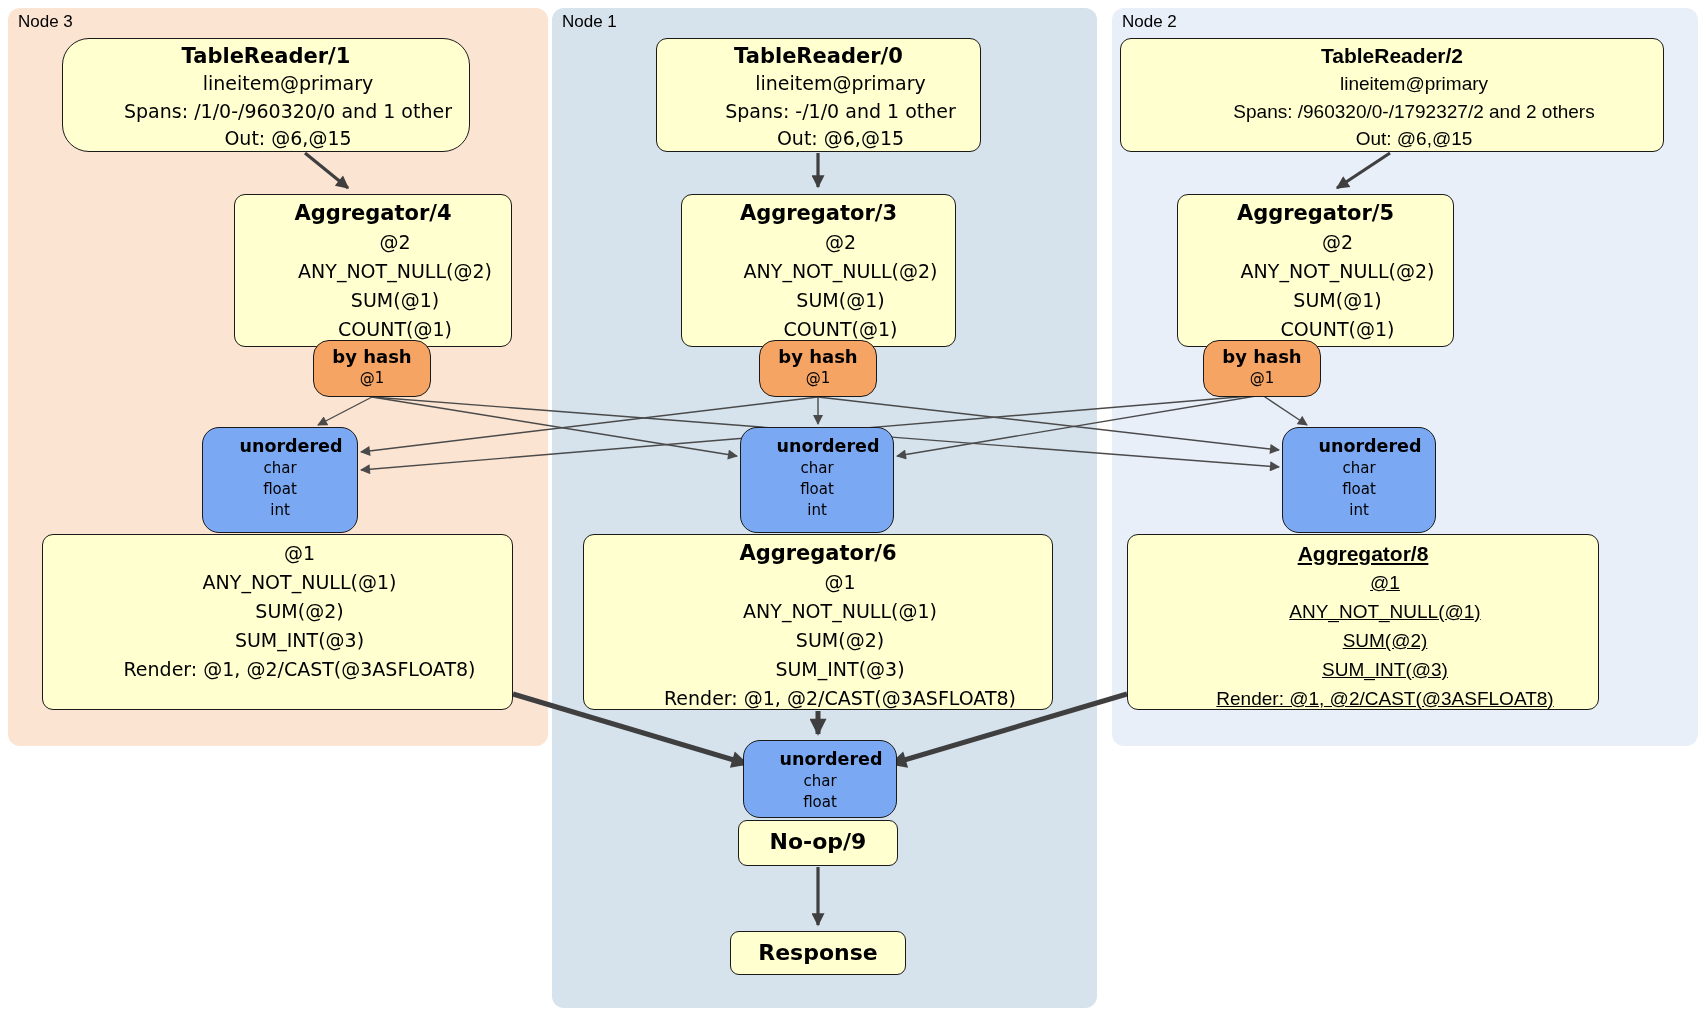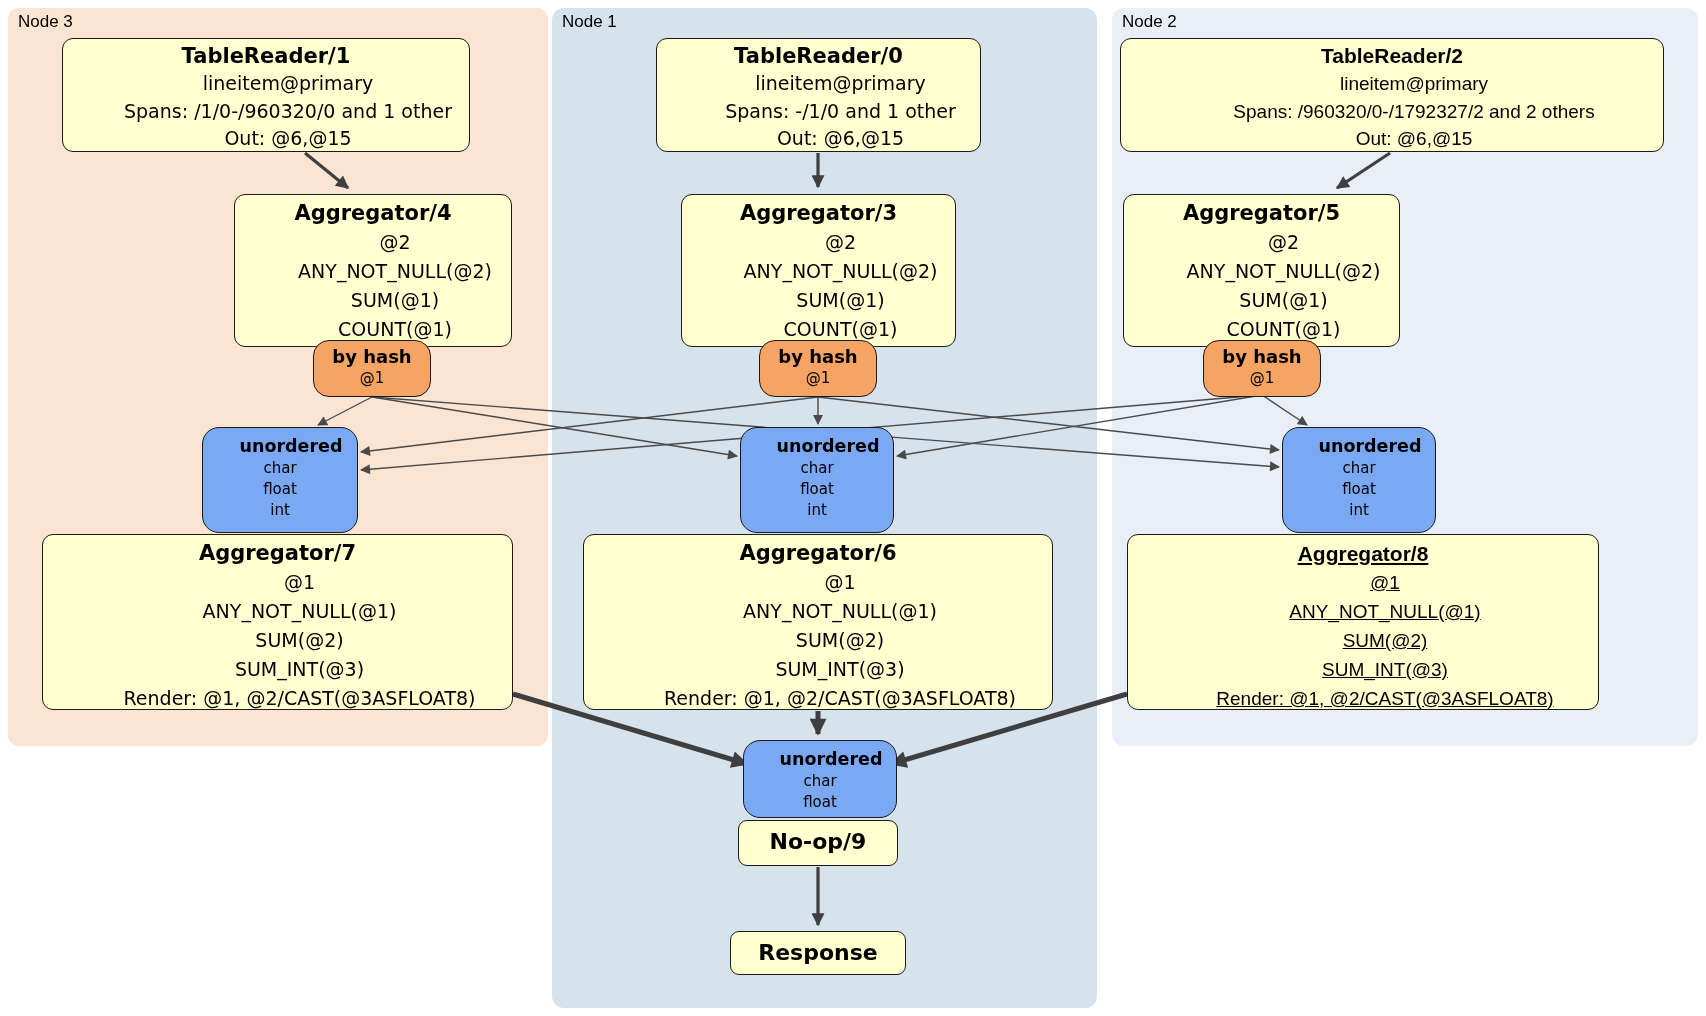--- a/index.html
+++ b/index.html
@@ -29,21 +29,21 @@
   .u-title{font-weight:bold;font-size:17.5px;line-height:24px;margin-left:22px;}
   .u-item{font-size:15px;line-height:21px;}
   .end-title{font-weight:bold;font-size:22px;line-height:42px;}
   .narrow, .narrow .tr-title, .narrow .line{font-family:"Liberation Sans",sans-serif;}
 </style>
 </head>
 <body>
 
 <div class="canvas">
 
-  <div class="region" style="left:8px;top:8px;width:540px;height:738px;background:var(--node3-bg);border-radius:11px;">
+  <div class="region" style="left:8px;top:8px;width:540px;height:738px;background:var(--node3-bg);">
     <div class="region-label">Node 3</div>
   </div>
   <div class="region" style="left:552px;top:8px;width:545px;height:1000px;background:var(--node1-bg);">
     <div class="region-label">Node 1</div>
   </div>
   <div class="region" style="left:1112px;top:8px;width:586px;height:738px;background:var(--node2-bg);">
     <div class="region-label">Node 2</div>
   </div>
 
   <svg class="edges" width="1706" height="1016" viewBox="0 0 1706 1016">
@@ -73,21 +73,21 @@
     <line class="e" x1="1262" y1="395" x2="897" y2="456" marker-end="url(#arr-s)"></line>
     <line class="e" x1="1262" y1="395" x2="361" y2="470" marker-end="url(#arr-s)"></line>
 
     <line class="t" x1="513" y1="694" x2="747" y2="764" marker-end="url(#arr-l)"></line>
     <line class="t" x1="818" y1="711" x2="818" y2="734" marker-end="url(#arr-l)"></line>
     <line class="t" x1="1127" y1="694" x2="891" y2="764" marker-end="url(#arr-l)"></line>
 
     <line class="m" x1="818" y1="867" x2="818" y2="925" marker-end="url(#arr-m)"></line>
   </svg>
 
-  <div class="nbox yellow pad3" style="left:62px;top:38px;width:408px;height:114px;">
+  <div class="nbox yellow pad3" style="left:62px;top:38px;width:408px;height:114px;border-radius:27px;">
     <div class="tr-title">TableReader/1</div>
     <div class="line">lineitem@primary</div>
     <div class="line">Spans: /1/0-/960320/0 and 1 other</div>
     <div class="line">Out: @6,@15</div>
   </div>
   <div class="nbox yellow ag1 pad4" style="left:234px;top:194px;width:278px;height:153px;">
     <div class="big-title">Aggregator/4</div>
     <div class="line">@2</div>
     <div class="line">ANY_NOT_NULL(@2)</div>
     <div class="line">SUM(@1)</div>
@@ -97,21 +97,20 @@
     <div class="h-title">by hash</div>
     <div class="h-detail">@1</div>
   </div>
   <div class="nbox blue pad6" style="left:202px;top:427px;width:156px;height:106px;">
     <div class="u-title">unordered</div>
     <div class="u-item">char</div>
     <div class="u-item">float</div>
     <div class="u-item">int</div>
   </div>
   <div class="nbox yellow ag2 pad4" style="left:42px;top:534px;width:471px;height:176px;">
-    <div class="big-title">Aggregator/7</div>
     <div class="line">@1</div>
     <div class="line">ANY_NOT_NULL(@1)</div>
     <div class="line">SUM(@2)</div>
     <div class="line">SUM_INT(@3)</div>
     <div class="line">Render: @1, @2/CAST(@3ASFLOAT8)</div>
   </div>
 
   <div class="nbox yellow pad3" style="left:656px;top:38px;width:325px;height:114px;">
     <div class="tr-title">TableReader/0</div>
     <div class="line">lineitem@primary</div>
@@ -143,21 +142,21 @@
     <div class="line">SUM_INT(@3)</div>
     <div class="line">Render: @1, @2/CAST(@3ASFLOAT8)</div>
   </div>
 
   <div class="nbox yellow pad3 narrow" style="left:1120px;top:38px;width:544px;height:114px;">
     <div class="tr-title">TableReader/2</div>
     <div class="line">lineitem@primary</div>
     <div class="line">Spans: /960320/0-/1792327/2 and 2 others</div>
     <div class="line">Out: @6,@15</div>
   </div>
-  <div class="nbox yellow ag1 pad4" style="left:1123px;top:194px;width:277px;height:153px;">
+  <div class="nbox yellow ag1 pad4" style="left:1177px;top:194px;width:277px;height:153px;">
     <div class="big-title">Aggregator/5</div>
     <div class="line">@2</div>
     <div class="line">ANY_NOT_NULL(@2)</div>
     <div class="line">SUM(@1)</div>
     <div class="line">COUNT(@1)</div>
   </div>
   <div class="nbox orange pad3" style="left:1203px;top:340px;width:118px;height:57px;">
     <div class="h-title">by hash</div>
     <div class="h-detail">@1</div>
   </div>

